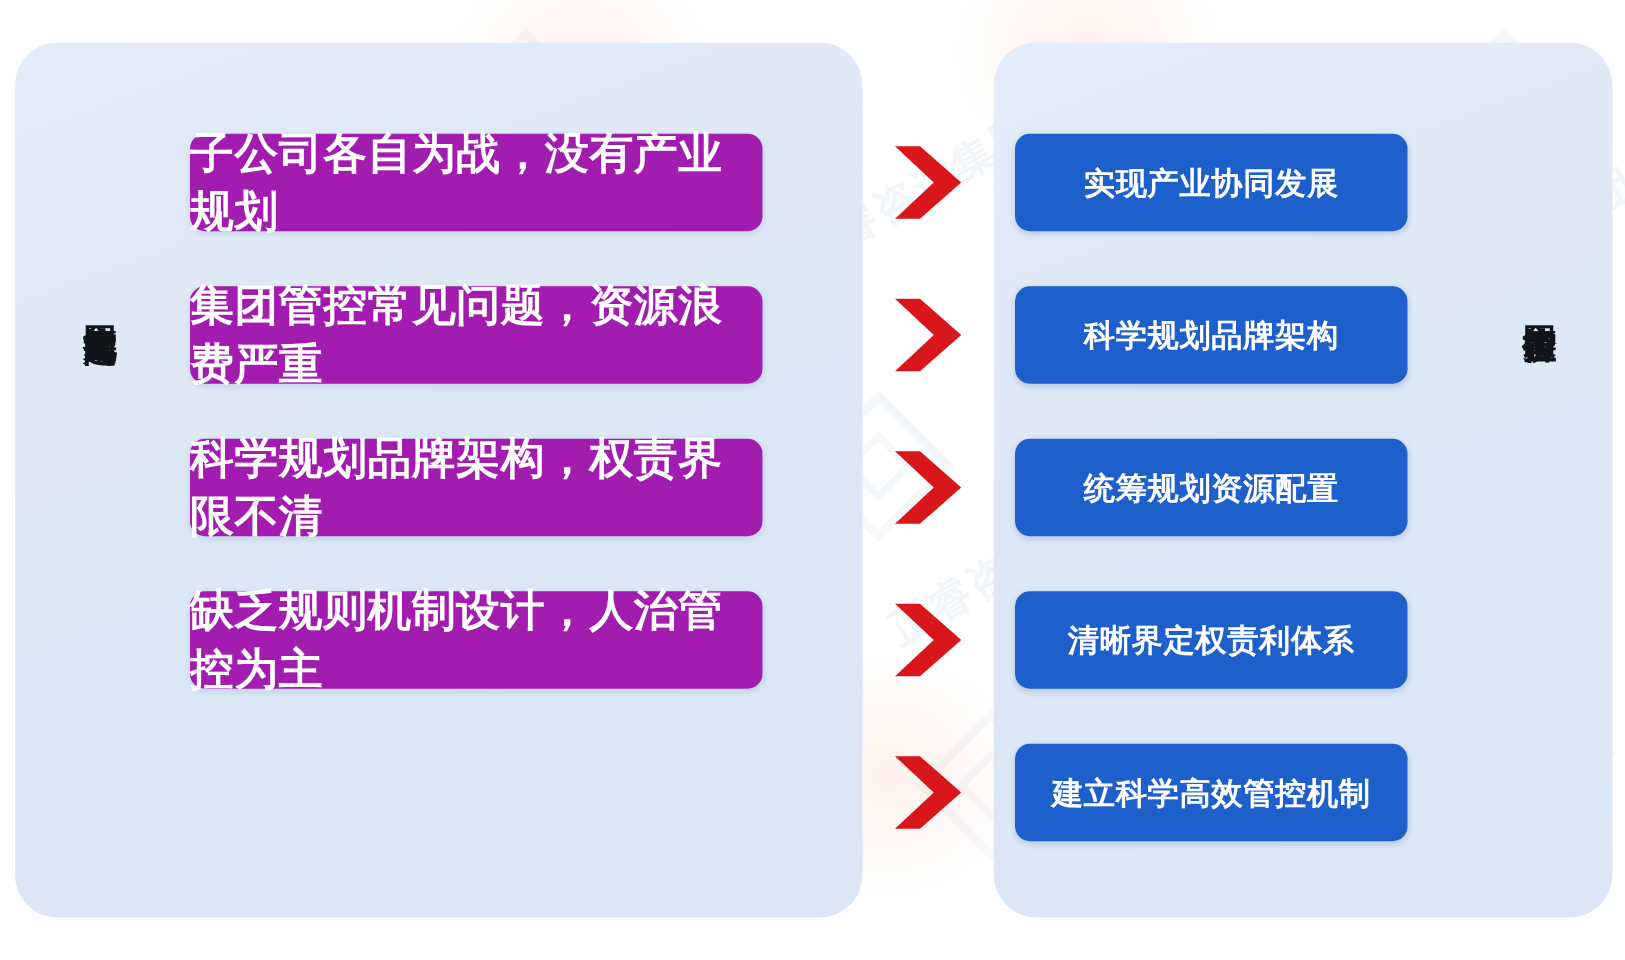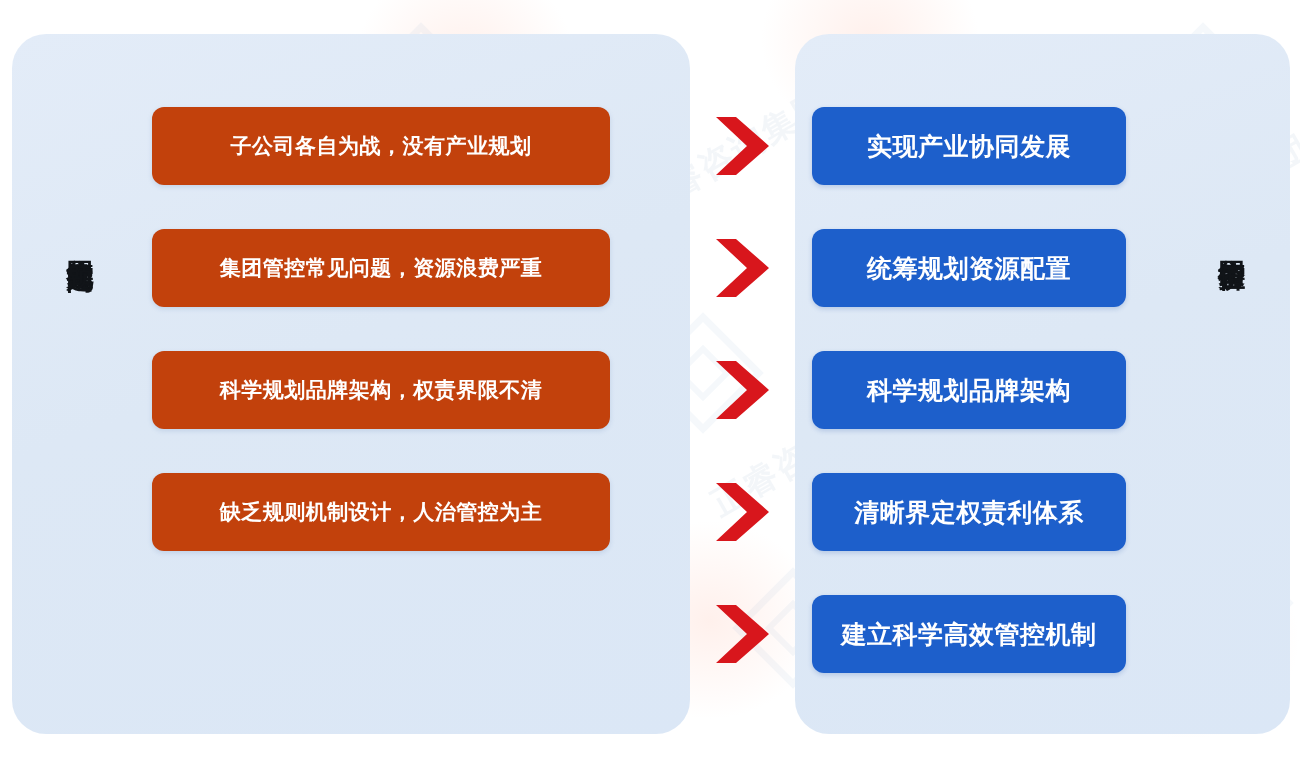--- a/index.html
+++ b/index.html
@@ -104,22 +104,22 @@
     color: #ffffff;
     font-weight: 700;
     letter-spacing: 0.5px;
     box-sizing: border-box;
     margin-bottom: 44px;
     position: relative;
   }
   .pill:last-child { margin-bottom: 4px; }
 
   .pill-problem {
-    background: #c2410c;
-    font-size: 21px;
+    background: #a21caf;
+    font-size: 35px;
     box-shadow: 0 2px 5px rgba(70, 110, 170, 0.18);
   }
   .pill-value {
     background: #1d5fcb;
     font-size: 25px;
     box-shadow: 0 2px 5px rgba(20, 70, 160, 0.20);
   }
 
   
   .arrows {
@@ -224,26 +224,26 @@
         <path d="M2 2 L33 31 L2 60 L22 60 L55 31 L22 2 Z" fill="#d8161c"></path>
       </svg>
     </div>
   </div>
 
   <div class="rows rows-right">
     <div class="pill pill-value">
       <span>实现产业协同发展</span>
     </div>
     <div class="pill pill-value">
+      <span>科学规划品牌架构</span>
+    </div>
+    <div class="pill pill-value">
       <span>统筹规划资源配置</span>
     </div>
     <div class="pill pill-value">
-      <span>科学规划品牌架构</span>
-    </div>
-    <div class="pill pill-value">
       <span>清晰界定权责利体系</span>
     </div>
     <div class="pill pill-value">
       <span>建立科学高效管控机制</span>
     </div>
   </div>
 
   <div class="side-caption side-caption-right">集团管控价值</div>
 
 </div>

